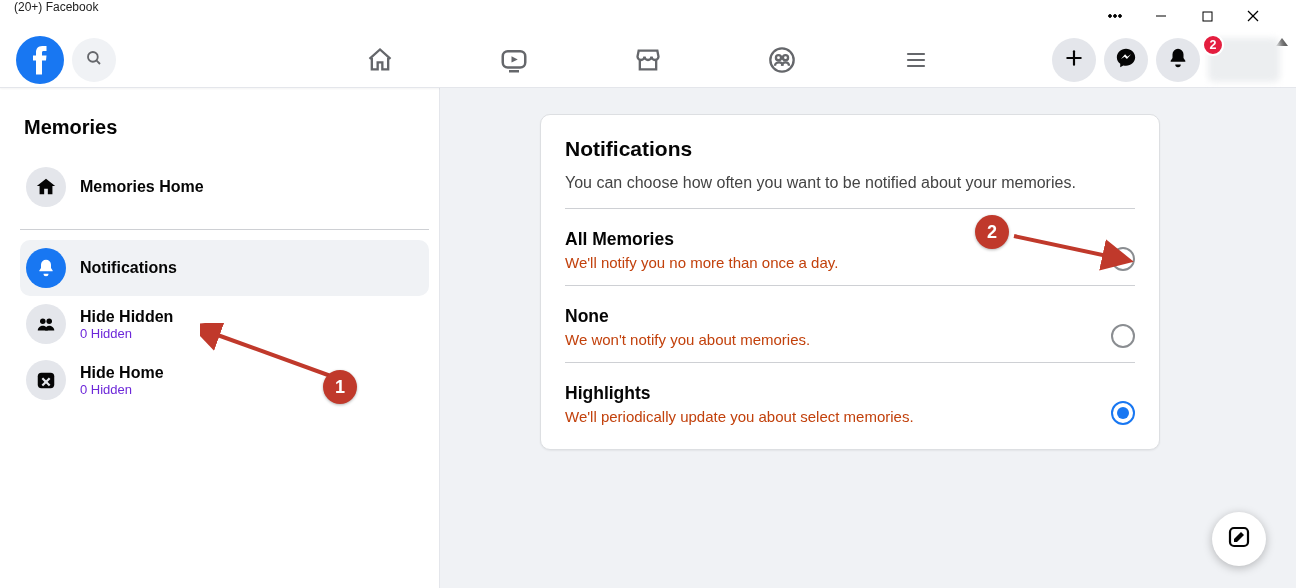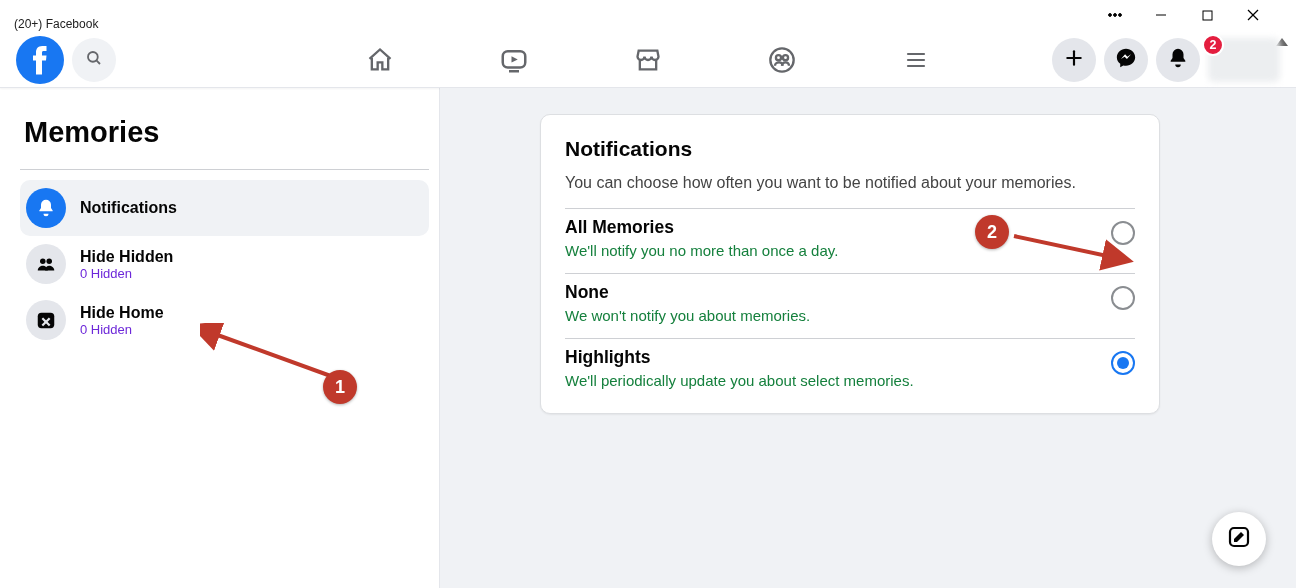--- a/index.html
+++ b/index.html
@@ -1,57 +1,57 @@
 <!DOCTYPE html>
 <html><head>
 <meta charset="utf-8">
 <style>
   * { box-sizing: border-box; margin: 0; padding: 0; }
   body { font-family: "Segoe UI", Helvetica, Arial, sans-serif; background:#fff; color:#050505; width:1296px; height:588px; overflow:hidden; position:relative; }
 
   
-  .titlebar { height:32px; display:flex; align-items:flex-end; justify-content:space-between; padding:0 20px 0 14px; font-size:12px; color:#222; border-bottom:1px solid #fff; }
+  .titlebar { height:32px; display:flex; align-items:flex-start; justify-content:space-between; padding:0 20px 0 14px; font-size:12px; color:#222; border-bottom:1px solid #fff; }
   .titlebar-right { display:flex; align-items:center; gap:0; }
   .tbtn { width:46px; height:32px; display:flex; align-items:center; justify-content:center; color:#000; }
   .tbtn svg { stroke:#000; }
 
   
   .topnav { height:56px; display:flex; align-items:center; padding:0 16px; border-bottom:1px solid #e4e6eb; box-shadow:0 1px 2px rgba(0,0,0,0.05); position:relative; }
   .fb-logo { width:48px; height:48px; border-radius:50%; display:flex; align-items:center; justify-content:center; }
   .search-btn { width:44px; height:44px; border-radius:50%; background:#f0f2f5; display:flex; align-items:center; justify-content:center; margin-left:8px; }
   .centernav { position:absolute; left:0; right:0; display:flex; justify-content:center; gap:90px; pointer-events:none; }
   .centernav .navicon { width:44px; height:44px; display:flex; align-items:center; justify-content:center; color:#65676b; pointer-events:auto; }
   .rightnav { margin-left:auto; display:flex; align-items:center; gap:8px; }
   .circbtn { width:44px; height:44px; border-radius:50%; background:#e4e6eb; display:flex; align-items:center; justify-content:center; }
   .avatar-wrap { position:relative; width:72px; height:44px; }
   .avatar { width:72px; height:44px; border-radius:6px; background:#eceef0; filter:blur(3px); }
   .badge { position:absolute; top:-4px; left:-6px; width:22px; height:22px; border-radius:50%; background:#e41e3f; color:#fff; font-size:12.5px; font-weight:700; display:flex; align-items:center; justify-content:center; border:2px solid #fff; }
 
   
   .page { display:flex; height:calc(588px - 32px - 56px); }
   .sidebar { width:440px; padding:18px 10px 0 20px; border-right:1px solid #e4e6eb; }
-  .sidebar h1 { font-size:29px; font-weight:800; margin:10px 0 20px 4px; }
+  .sidebar h1 { font-size:20px; font-weight:800; margin:10px 0 20px 4px; }
   .side-row { display:flex; align-items:center; gap:14px; padding:8px 6px; border-radius:10px; }
   .side-row.active { background:#f0f2f5; }
   .side-icon { width:40px; height:40px; border-radius:50%; background:#e4e6eb; display:flex; align-items:center; justify-content:center; }
   .side-icon.blue { background:#1877f2; color:#fff; }
   .side-label { font-size:16px; font-weight:600; }
   .side-sub { font-size:13px; color:#6d28d9; font-weight:400; }
   .section-label { font-size:17px; font-weight:600; margin:16px 0 8px 4px; }
   .sep { height:1px; background:#ced0d4; margin:14px 0 10px 0; }
 
   .main { flex:1; background:#f0f2f5; padding:26px 38px 0 100px; position:relative; }
   .card { background:#fff; border:1px solid #dddfe2; border-radius:10px; padding:22px 24px 10px 24px; width:620px; box-shadow:0 1px 2px rgba(0,0,0,0.06); }
   .card h2 { font-size:21px; font-weight:800; margin-bottom:10px; }
   .card-desc { font-size:16px; color:#444; line-height:1.45; margin-bottom:14px; }
-  .opt { display:flex; align-items:flex-start; justify-content:space-between; padding:8px 0 14px 0; border-top:1px solid #ced0d4; }
+  .opt { display:flex; align-items:flex-end; justify-content:space-between; padding:20px 0 14px 0; border-top:1px solid #ced0d4; }
   .opt:first-of-type { border-top:none; }
   .opt-left { padding-right:30px; }
   .opt-title { font-size:17.5px; font-weight:800; }
-  .opt-desc { font-size:15px; color:#15803d; margin-top:4px; }
+  .opt-desc { font-size:15px; color:#c2410c; margin-top:4px; }
   .radio { width:24px; height:24px; border:2px solid #8a8d91; border-radius:50%; margin-top:4px; display:flex; align-items:center; justify-content:center; flex-shrink:0; }
   .radio.selected { border-color:#1877f2; }
   .radio.selected::after { content:""; width:12px; height:12px; border-radius:50%; background:#1877f2; }
 
   
   .fab { position:absolute; right:30px; bottom:22px; width:54px; height:54px; border-radius:50%; background:#fff; box-shadow:0 2px 10px rgba(0,0,0,0.25); display:flex; align-items:center; justify-content:center; }
 
   
   .anno-badge { position:absolute; width:34px; height:34px; border-radius:50%; background:#c0392b; color:#fff; font-weight:700; font-size:18px; display:flex; align-items:center; justify-content:center; box-shadow:0 1px 3px rgba(0,0,0,0.3); z-index:50; }
   .anno-arrow { position:absolute; z-index:49; }
@@ -180,20 +180,28 @@
       <div class="badge">2</div>
     </div>
   </div>
 </div>
 
 <div class="page">
 
   <div class="sidebar">
     <h1>Memories</h1>
 
+    <div class="side-row">
+      <div class="side-icon">
+        <svg width="22" height="22" viewBox="0 0 24 24" fill="#050505">
+            <path d="M12 3 2 11h3v9h5v-6h4v6h5v-9h3z"></path>
+          </svg>
+      </div>
+      <div class="side-label">Memories Home</div>
+    </div>
 
     <div class="sep"></div>
 
     <div class="side-row active">
       <div class="side-icon blue">
         <svg width="20" height="20" viewBox="0 0 24 24">
             <path d="M12 2a6 6 0 0 0-6 6v4l-2 3v1h16v-1l-2-3V8a6 6 0 0 0-6-6zm0 20a3 3 0 0 0 3-3H9a3 3 0 0 0 3 3z" fill="#fff"></path>
           </svg>
       </div>
       <div class="side-label">Notifications</div>

